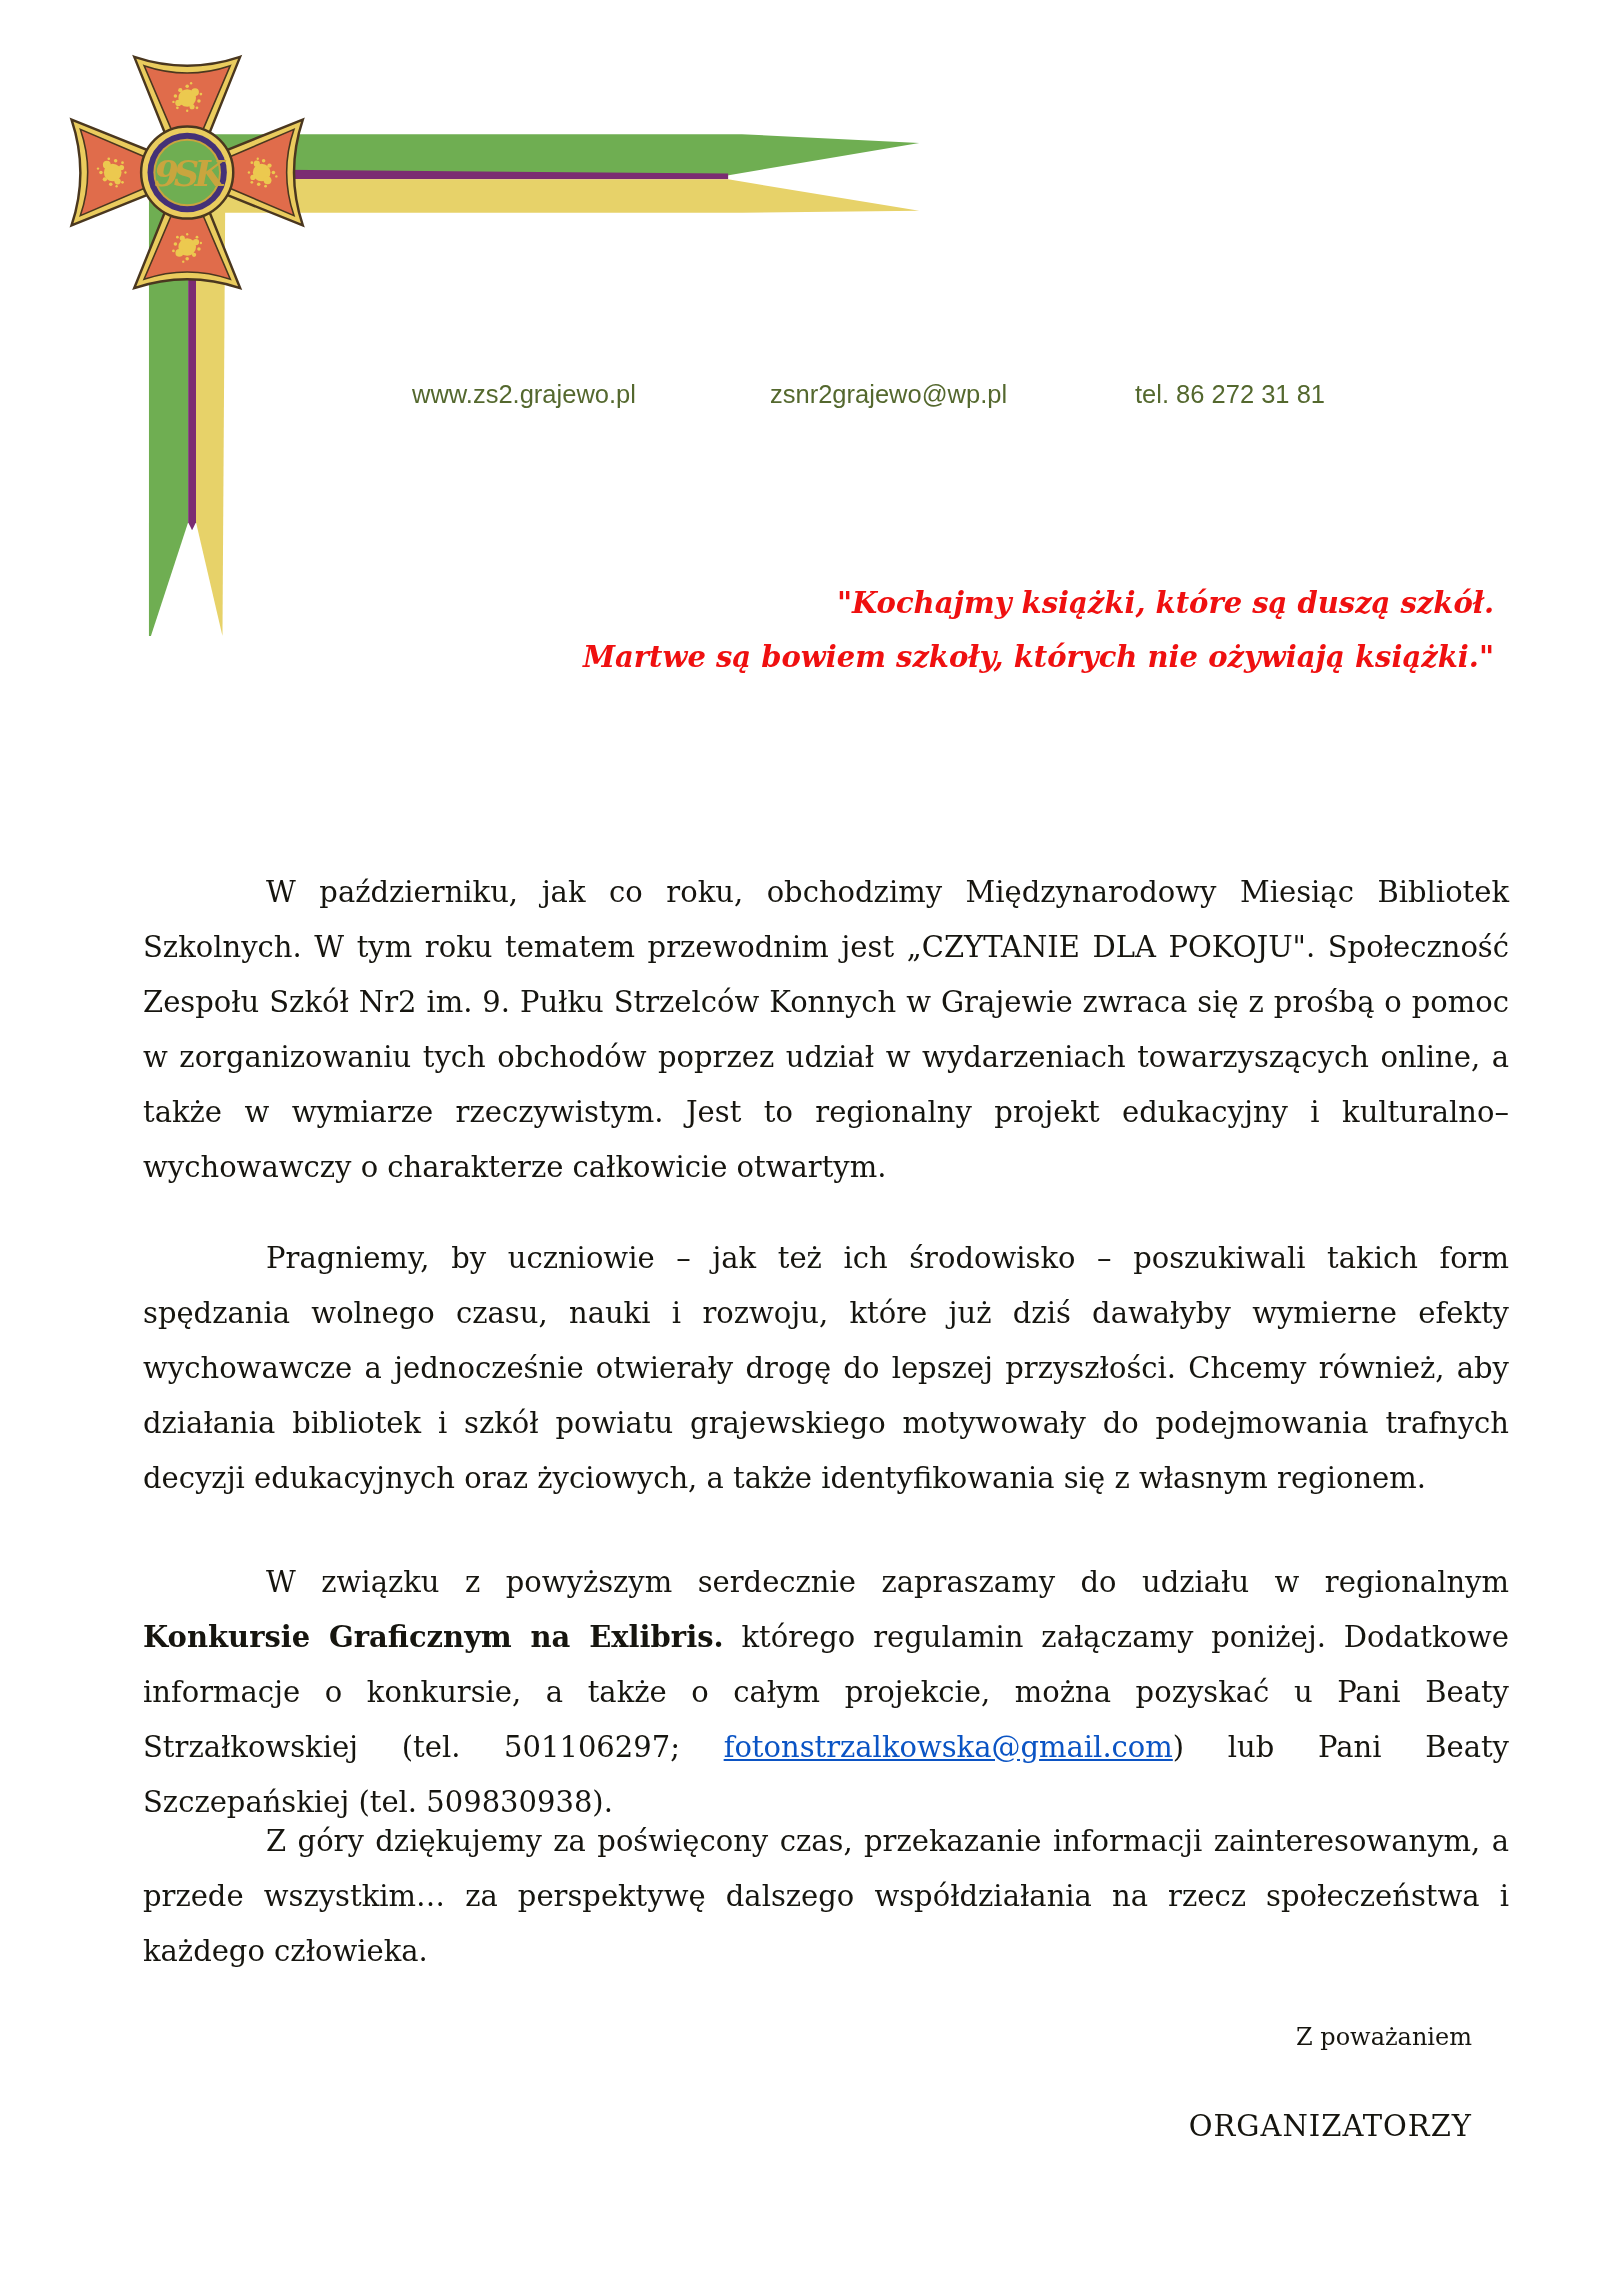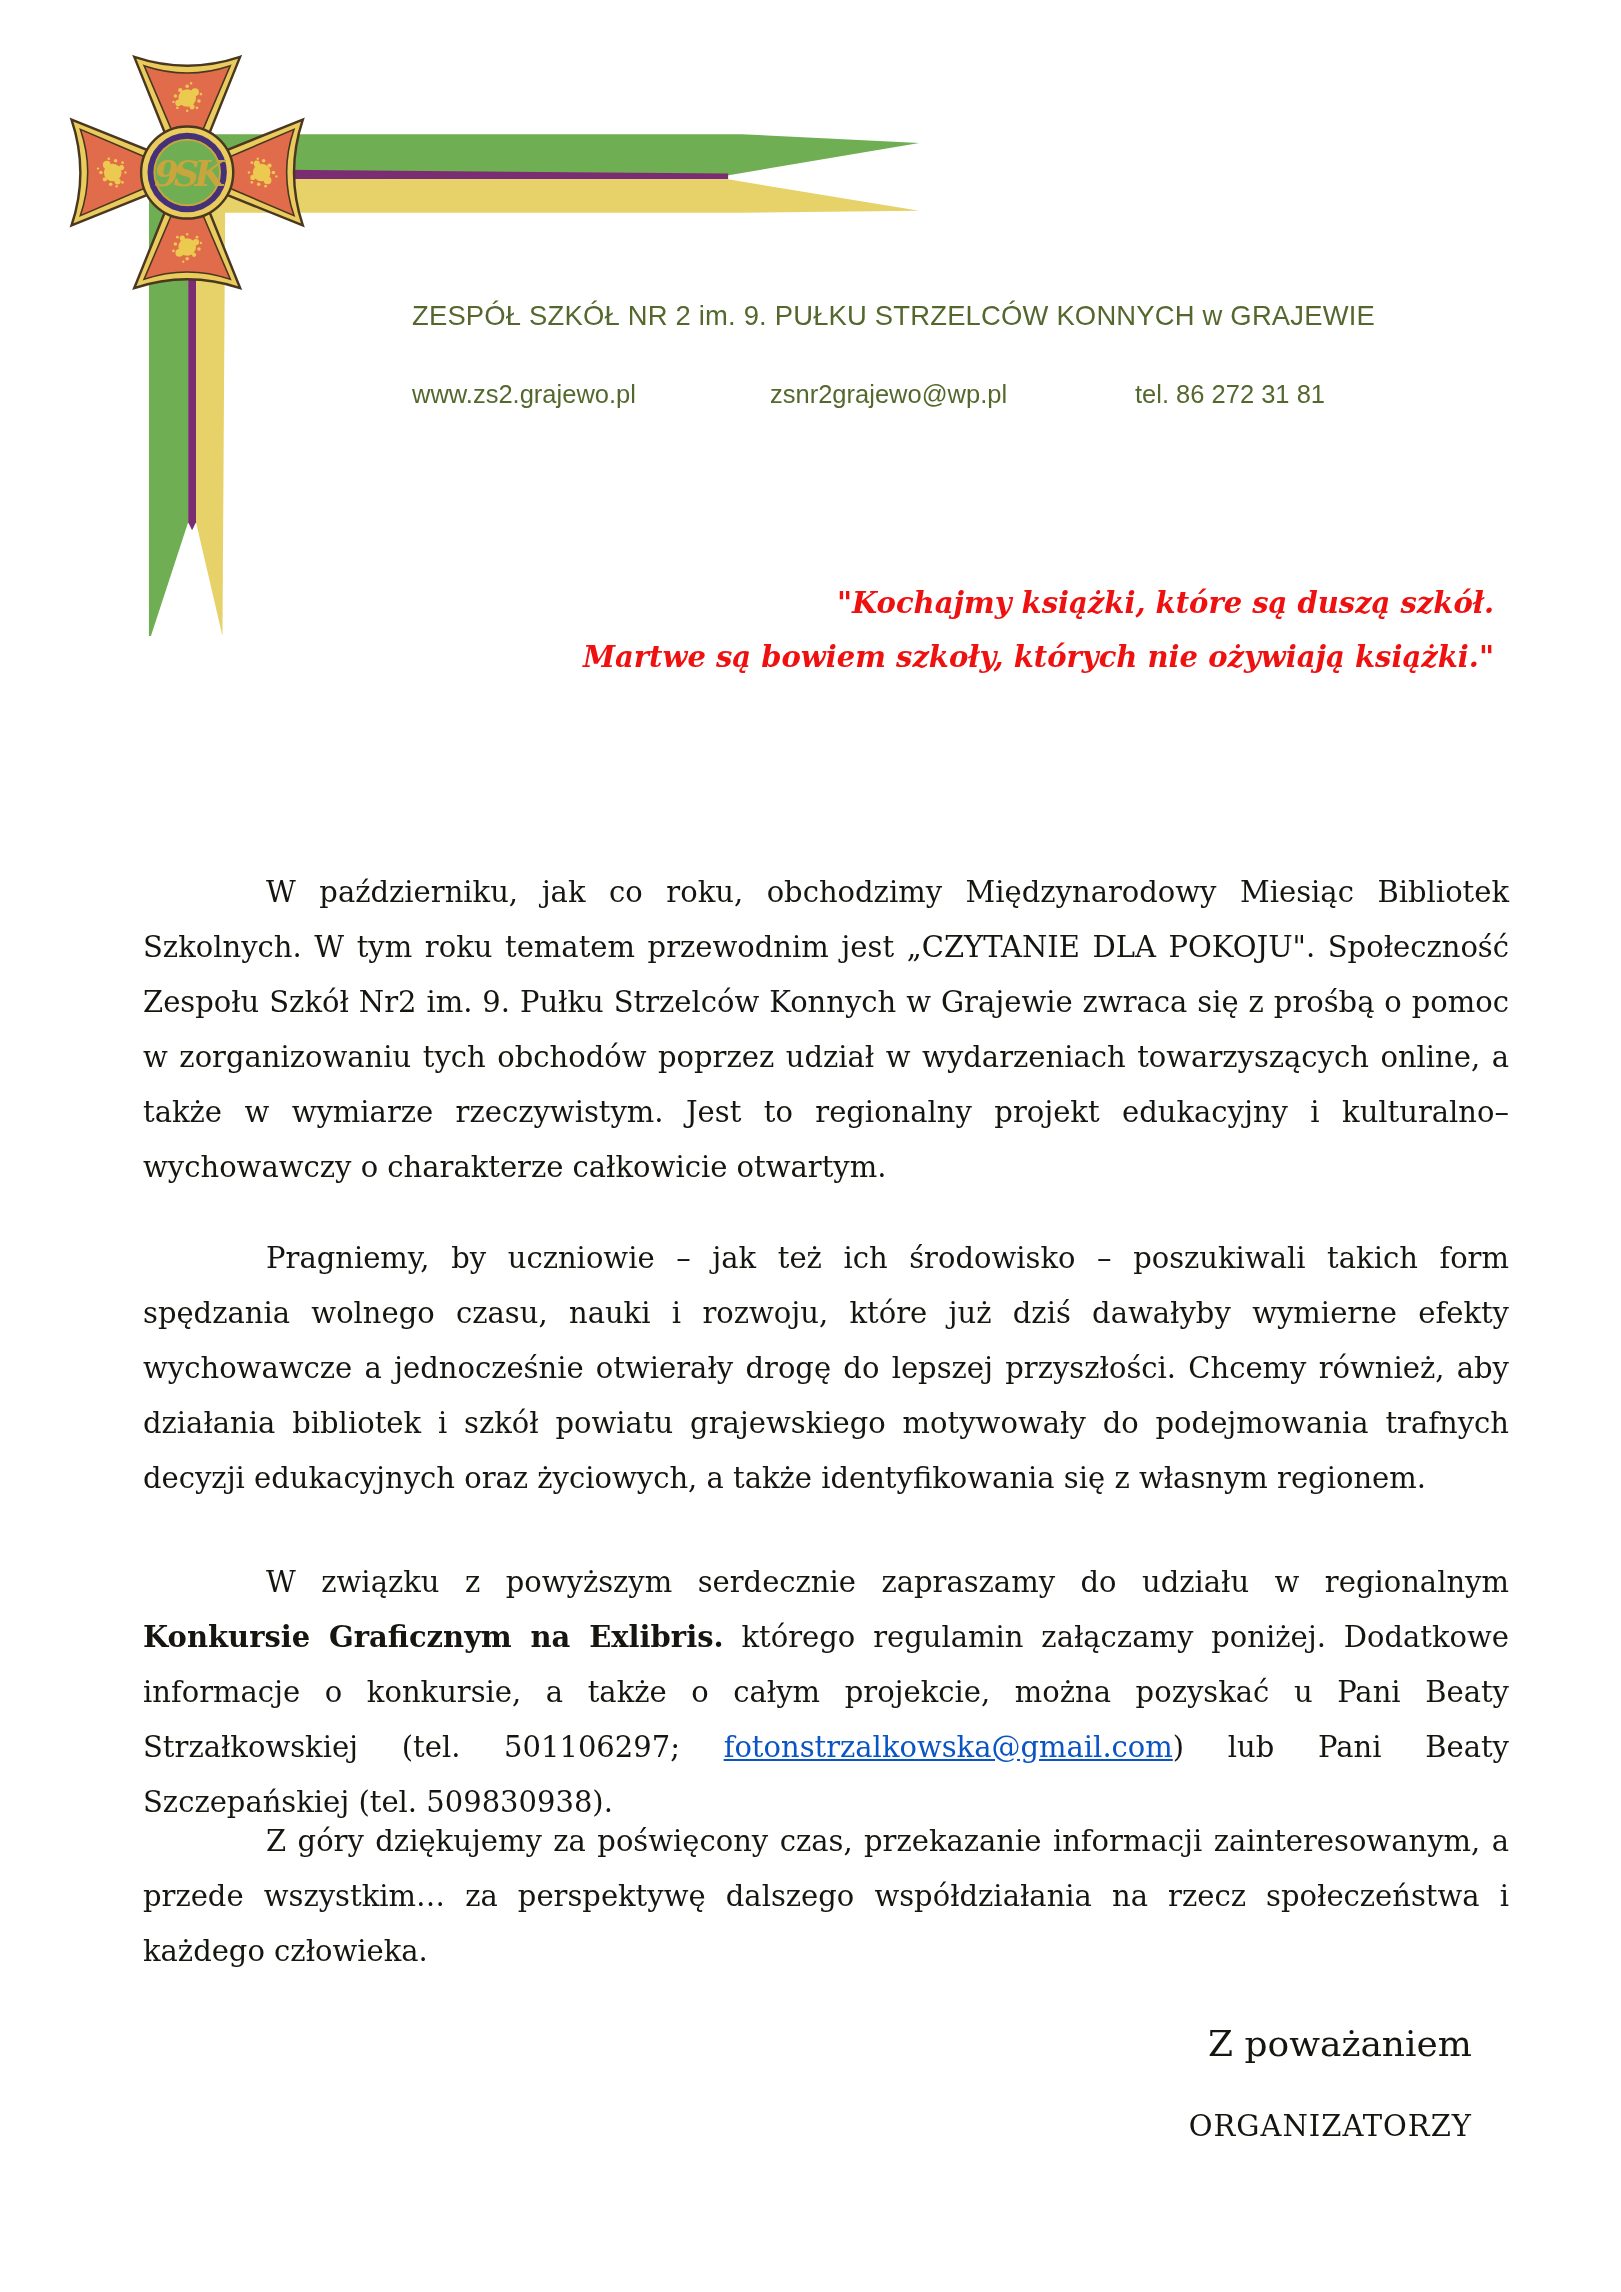--- a/index.html
+++ b/index.html
@@ -44,21 +44,21 @@
     color:#16150f;margin:16px;
   }
   .p1{top:849px;}
   .p2{top:1215px;}
   .p3{top:1539px;}
   .p4{top:1798px;}
   .bold-inline{font-weight:bold;}
   .email-link{color:#0b54c4;text-decoration:underline;cursor:pointer;}
   .valediction{
     position:absolute;right:149px;top:2023px;
-    font-size:36px;text-align:right;white-space:nowrap;
+    font-size:24px;text-align:right;white-space:nowrap;
   }
   .signature{
     position:absolute;right:149px;top:2109px;
     font-size:29px;letter-spacing:1px;text-align:right;white-space:nowrap;
   }
 </style>
 </head>
 <body>
 
 <div class="page">
@@ -108,21 +108,20 @@
       <g>
         <circle cx="191" cy="176" r="47" fill="#eacc5e" stroke="#4a371f" stroke-width="2.5"></circle>
         <circle cx="191" cy="176" r="40.5" fill="#443177"></circle>
         <circle cx="191" cy="176" r="34.5" fill="#c9a53e"></circle>
         <circle cx="191" cy="176" r="32.5" fill="#6fae52"></circle>
         <text x="191" y="190" text-anchor="middle" font-family="DejaVu Serif, serif" font-style="italic" font-weight="bold" font-size="36" letter-spacing="-5" fill="#c9a53e">9SK</text>
       </g>
     </g>
   </svg>
 
-  <div class="school-name">ZESPÓŁ SZKÓŁ NR 2 im. 9. PUŁKU STRZELCÓW KONNYCH w GRAJEWIE</div>
   <div class="contact-item contact-www">www.zs2.grajewo.pl</div>
   <div class="contact-item contact-email">zsnr2grajewo@wp.pl</div>
   <div class="contact-item contact-phone">tel. 86 272 31 81</div>
 
   <div class="quote">
     <div>"Kochajmy książki, które są duszą szkół.</div>
     <div>Martwe są bowiem szkoły, których nie ożywiają książki."</div>
   </div>
 
 

